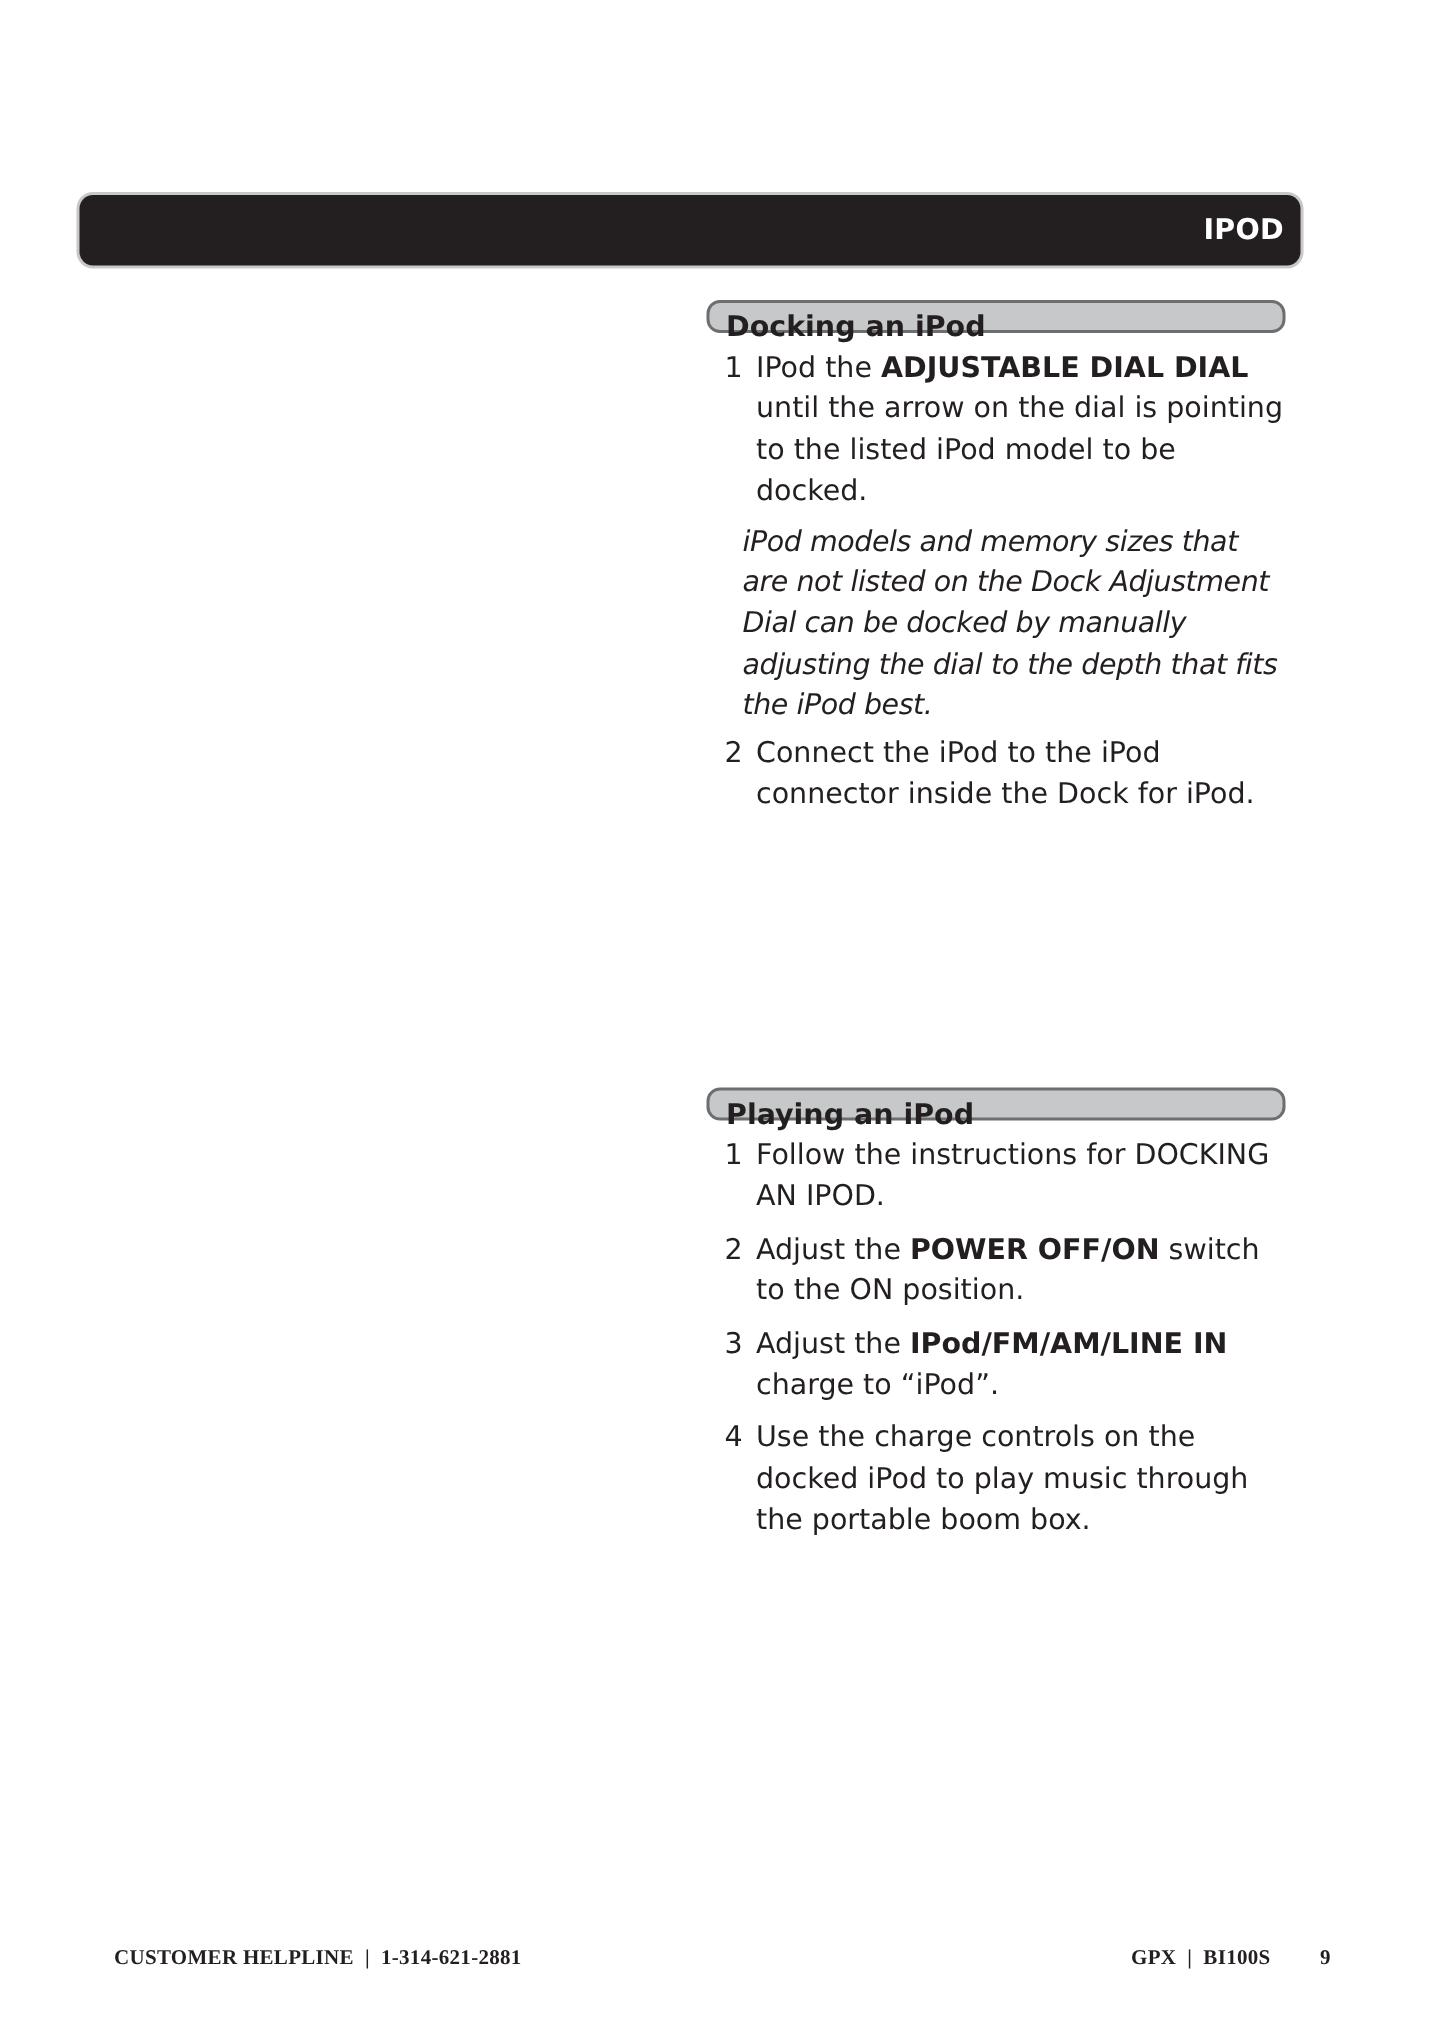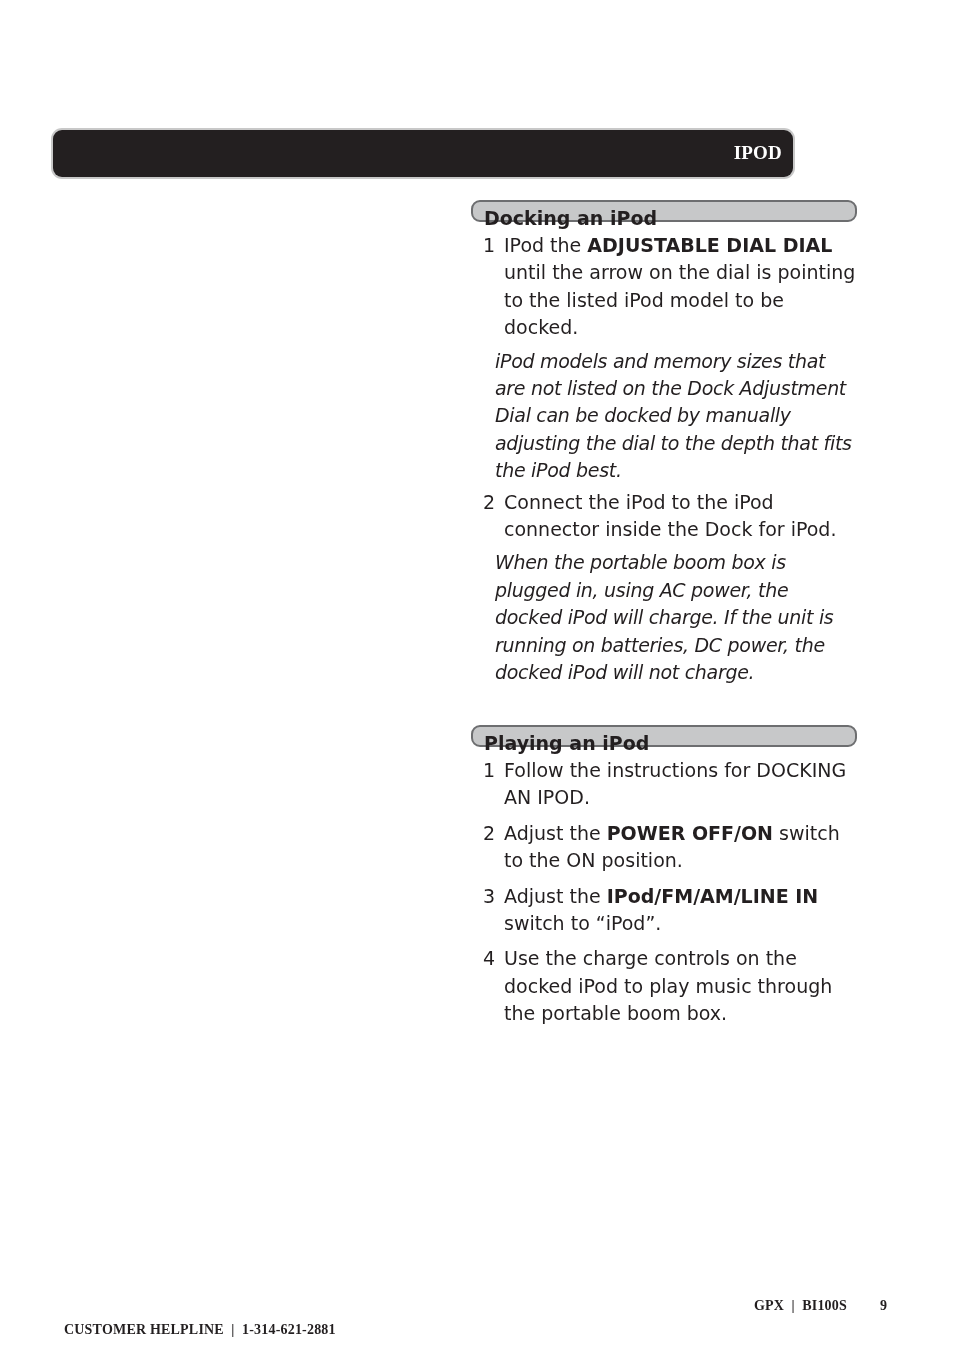--- a/index.html
+++ b/index.html
@@ -1,19 +1,19 @@
 <!DOCTYPE html>
 <html><head>
   <meta charset="utf-8">
   <style>
     html, body { margin: 0; padding: 0; background: #ffffff; }
     body { width: 954px; height: 1354px; position: relative; overflow: hidden;
       font-family: "DejaVu Sans", sans-serif; color: #231f20; }
-    .header-bar { position: absolute; left: 53px; top: 130px; width: 740px; height: 47px;
-      background: #231f20; border-radius: 9px; box-shadow: 0 0 0 2px #c8c8c8; font-family: Liberation Serif, serif; }
+    .header-bar { position: absolute; left: 53px; top: 130px; width: 814px; height: 47px;
+      background: #231f20; border-radius: 9px; box-shadow: 0 0 0 2px #c8c8c8; }
     .header-title { position: absolute; right: 11px; top: 12px; color: #ffffff;
       font-weight: bold; font-size: 19px; letter-spacing: 0.2px; }
     .col { position: absolute; left: 471px; width: 390px; }
     .section-head { position: relative; height: 22px; background: #c7c8c9;
       border: 2px solid #6d6e70; border-radius: 9px; box-sizing: border-box; width: 386px; }
     .section-head span { position: absolute; left: 11px; top: 5px; font-weight: bold;
       font-size: 19px; color: #231f20; }
     .step { display: flex; font-size: 19px; line-height: 27.4px; margin-top: 8px; }
     .step .num { width: 21px; padding-left: 12px; flex: none; }
     .step .txt { flex: 1; }
@@ -36,40 +36,39 @@
   </div>
   <div class="step" style="margin-top:10px;">
     <span class="num">1</span>
     <span class="txt"><span>IPod the </span><b>ADJUSTABLE DIAL DIAL</b><span> until the arrow on the dial is pointing to the listed iPod model to be docked.</span></span>
   </div>
   <div class="note">iPod models and memory sizes that are not listed on the Dock Adjustment Dial can be docked by manually adjusting the dial to the depth that fits the iPod best.</div>
   <div class="step" style="margin-top:4px;">
     <span class="num">2</span>
     <span class="txt">Connect the iPod to the iPod connector inside the Dock for iPod.</span>
   </div>
-  <div class="note">When the portable boom box is plugged in, using AC power, the docked iPod will charge. If the unit is running on batteries, DC power, the docked iPod will not charge.</div>
 </div>
 
 <div class="col" style="top:725px;">
   <div class="section-head">
     <span>Playing an iPod</span>
   </div>
   <div class="step" style="margin-top:10px;">
     <span class="num">1</span>
     <span class="txt">Follow the instructions for DOCKING AN IPOD.</span>
   </div>
   <div class="step">
     <span class="num">2</span>
     <span class="txt"><span>Adjust the </span><b>POWER OFF/ON</b><span> switch to the ON position.</span></span>
   </div>
   <div class="step">
     <span class="num">3</span>
-    <span class="txt"><span>Adjust the </span><b>IPod/FM/AM/LINE IN</b><span> switch to “iPod”.</span></span>
+    <span class="txt"><span>Adjust the </span><b>IPod/FM/AM/LINE IN</b><span> charge to “iPod”.</span></span>
   </div>
   <div class="step">
     <span class="num">4</span>
     <span class="txt">Use the charge controls on the docked iPod to play music through the portable boom box.</span>
   </div>
 </div>
 
-<div class="footer" style="left:64px; white-space:pre;margin-top:24px;">CUSTOMER HELPLINE  |  1-314-621-2881</div>
+<div class="footer" style="left:76px; white-space:pre;">CUSTOMER HELPLINE  |  1-314-621-2881</div>
 <div class="footer" style="left:754px; white-space:pre;">GPX  |  BI100S</div>
 <div class="footer" style="left:880px;">9</div>
 
 </body></html>

